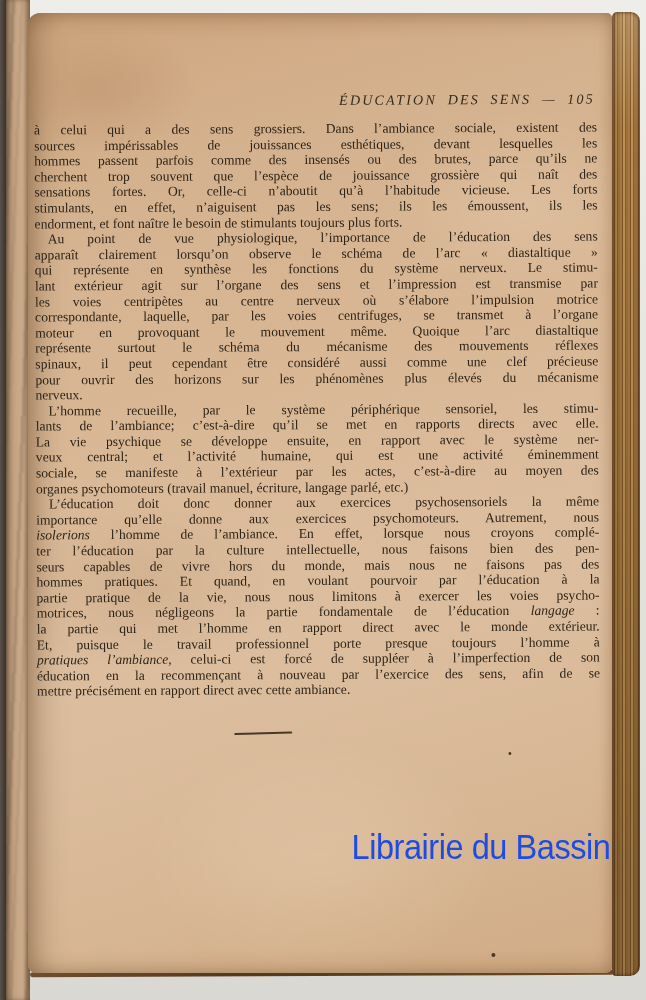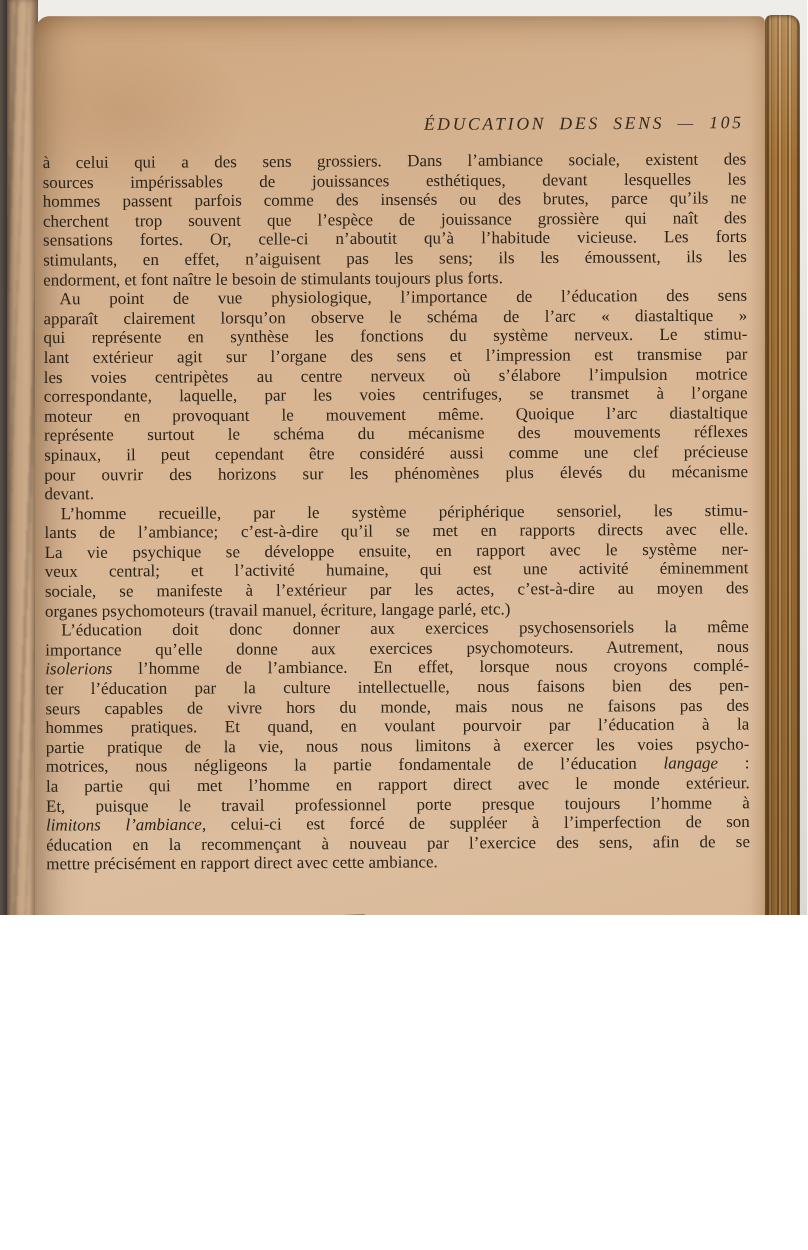--- a/index.html
+++ b/index.html
@@ -1,17 +1,17 @@
 <!DOCTYPE html>
 <html><head>
 <meta charset="utf-8">
 <style>
   html,body{margin:0;padding:0;}
   .photo{
-    position:relative;width:646px;height:732px;overflow:hidden;
+    position:relative;width:646px;height:1000px;overflow:hidden;
     background:linear-gradient(to bottom,#efede9 0%,#e6e4e0 45%,#d9d8d3 100%);
     font-family:"Liberation Serif", serif;
   }
   
   .spine-strip{
     position:absolute;left:0;top:0;width:30px;height:1000px;
     background:linear-gradient(to right,#59514a 0%,#2a231d 30%,#241d17 55%,#453a2e 100%);
   }
   
   .prev-page-edge{
@@ -115,42 +115,42 @@
               <div class="line indent"><span>Au point de vue physiologique, l’importance de l’éducation des sens</span></div>
               <div class="line"><span>apparaît clairement lorsqu’on observe le schéma de l’arc « diastaltique »</span></div>
               <div class="line"><span>qui représente en synthèse les fonctions du système nerveux. Le stimu-</span></div>
               <div class="line"><span>lant extérieur agit sur l’organe des sens et l’impression est transmise par</span></div>
               <div class="line"><span>les voies centripètes au centre nerveux où s’élabore l’impulsion motrice</span></div>
               <div class="line"><span>correspondante, laquelle, par les voies centrifuges, se transmet à l’organe</span></div>
               <div class="line"><span>moteur en provoquant le mouvement même. Quoique l’arc diastaltique</span></div>
               <div class="line"><span>représente surtout le schéma du mécanisme des mouvements réflexes</span></div>
               <div class="line"><span>spinaux, il peut cependant être considéré aussi comme une clef précieuse</span></div>
               <div class="line"><span>pour ouvrir des horizons sur les phénomènes plus élevés du mécanisme</span></div>
-              <div class="line last"><span>devant.</span></div>
+              <div class="line last"><span>nerveux.</span></div>
             </div>
             <div class="para">
               <div class="line indent"><span>L’homme recueille, par le système périphérique sensoriel, les stimu-</span></div>
               <div class="line"><span>lants de l’ambiance; c’est-à-dire qu’il se met en rapports directs avec elle.</span></div>
               <div class="line"><span>La vie psychique se développe ensuite, en rapport avec le système ner-</span></div>
               <div class="line"><span>veux central; et l’activité humaine, qui est une activité éminemment</span></div>
               <div class="line"><span>sociale, se manifeste à l’extérieur par les actes, c’est-à-dire au moyen des</span></div>
               <div class="line last"><span>organes psychomoteurs (travail manuel, écriture, langage parlé, etc.)</span></div>
             </div>
             <div class="para">
               <div class="line indent"><span>L’éducation doit donc donner aux exercices psychosensoriels la même</span></div>
               <div class="line"><span>importance qu’elle donne aux exercices psychomoteurs. Autrement, nous</span></div>
               <div class="line"><i>isolerions</i><span> l’homme de l’ambiance. En effet, lorsque nous croyons complé-</span></div>
               <div class="line"><span>ter l’éducation par la culture intellectuelle, nous faisons bien des pen-</span></div>
               <div class="line"><span>seurs capables de vivre hors du monde, mais nous ne faisons pas des</span></div>
               <div class="line"><span>hommes pratiques. Et quand, en voulant pourvoir par l’éducation à la</span></div>
               <div class="line"><span>partie pratique de la vie, nous nous limitons à exercer les voies psycho-</span></div>
               <div class="line"><span>motrices, nous négligeons la partie fondamentale de l’éducation </span><i>langage</i><span> :</span></div>
               <div class="line"><span>la partie qui met l’homme en rapport direct avec le monde extérieur.</span></div>
               <div class="line"><span>Et, puisque le travail professionnel porte presque toujours l’homme à</span></div>
-              <div class="line"><i>limitons l’ambiance</i><span>, celui-ci est forcé de suppléer à l’imperfection de son</span></div>
+              <div class="line"><i>pratiques l’ambiance</i><span>, celui-ci est forcé de suppléer à l’imperfection de son</span></div>
               <div class="line"><span>éducation en la recommençant à nouveau par l’exercice des sens, afin de se</span></div>
               <div class="line last"><span>mettre précisément en rapport direct avec cette ambiance.</span></div>
             </div>
           </div>
         <div class="section-rule"></div>
       </div>
       <div class="speck s1"></div>
       <div class="speck s2"></div>
     </div>
   </div>

